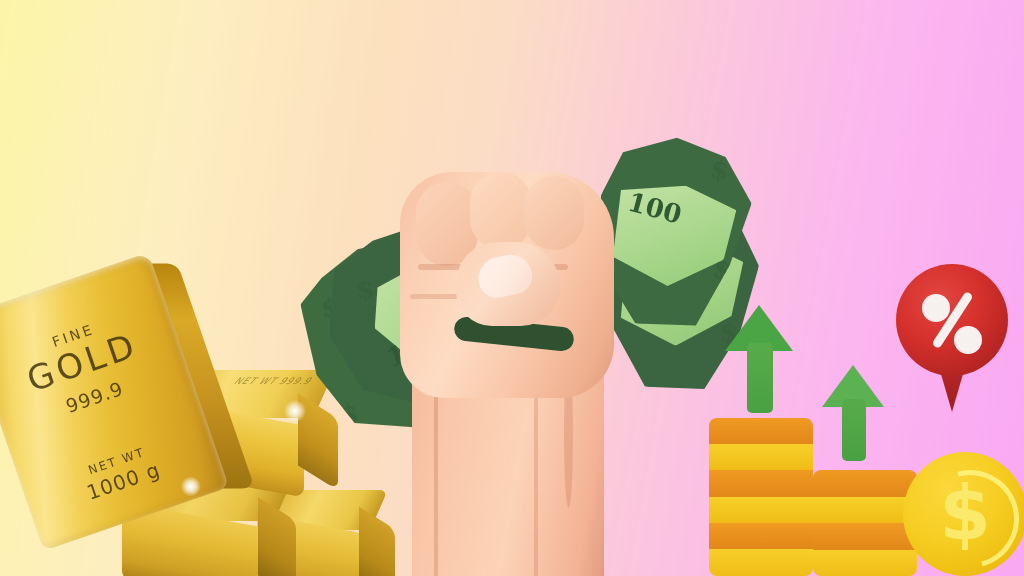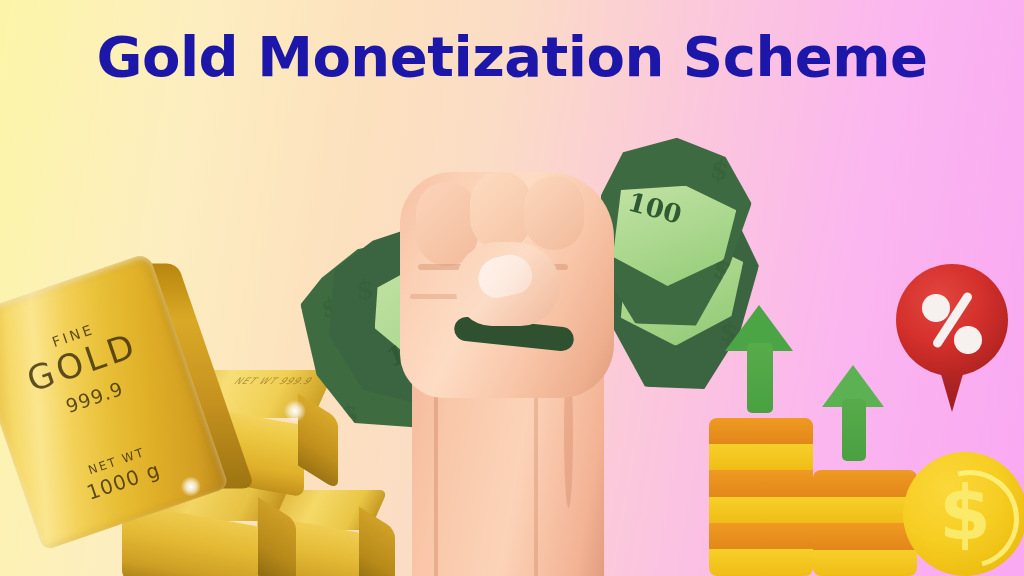--- a/index.html
+++ b/index.html
@@ -265,21 +265,20 @@
     position:absolute;left:0;top:16px;width:124px;text-align:center;
     font-family:"DejaVu Sans","Liberation Sans",sans-serif;font-weight:bold;
     font-size:74px;line-height:90px;color:#fbe96a;
   }
 </style>
 </head>
 <body>
 
 <div id="banner">
 
-  <div id="title">Gold Monetization Scheme</div>
 
   <div id="goldbars">
 
     <div class="bar-face" id="bar-lo2">
       <div class="top"></div>
       <div class="front"></div>
       <div class="right"></div>
     </div>
 
     <div class="bar-face" id="bar-lo1">

